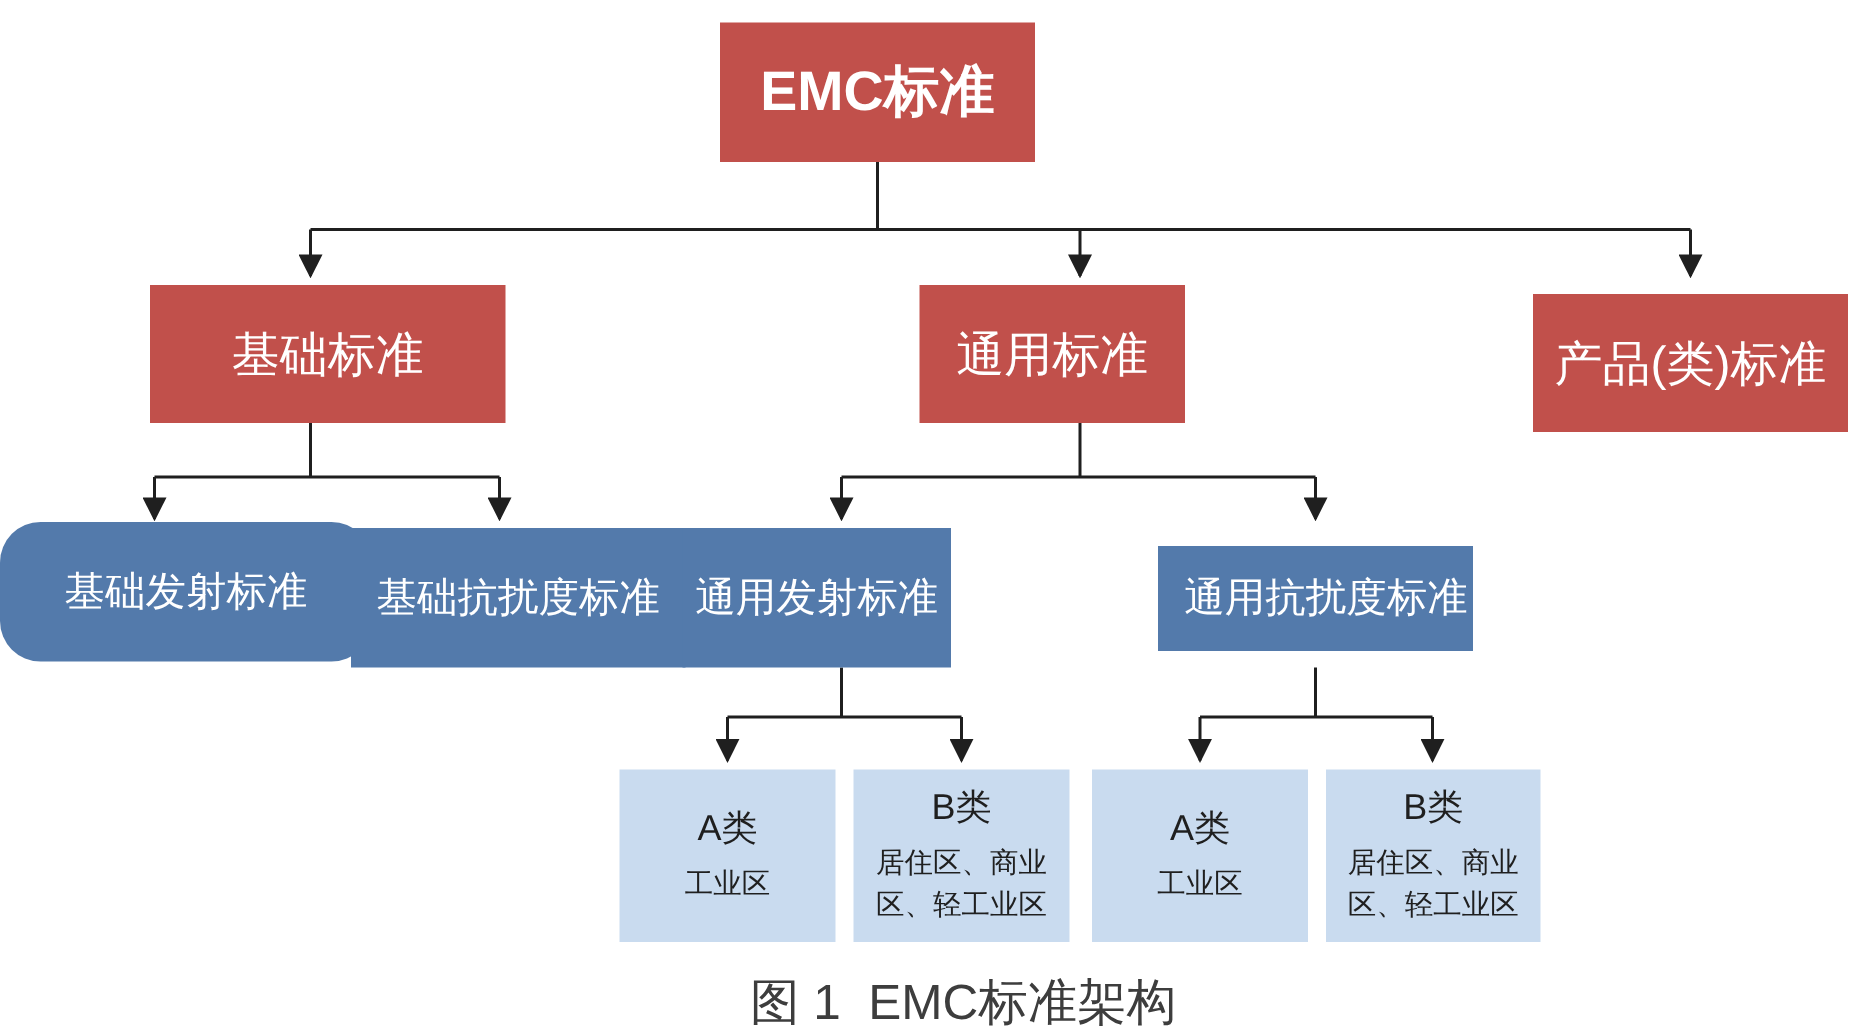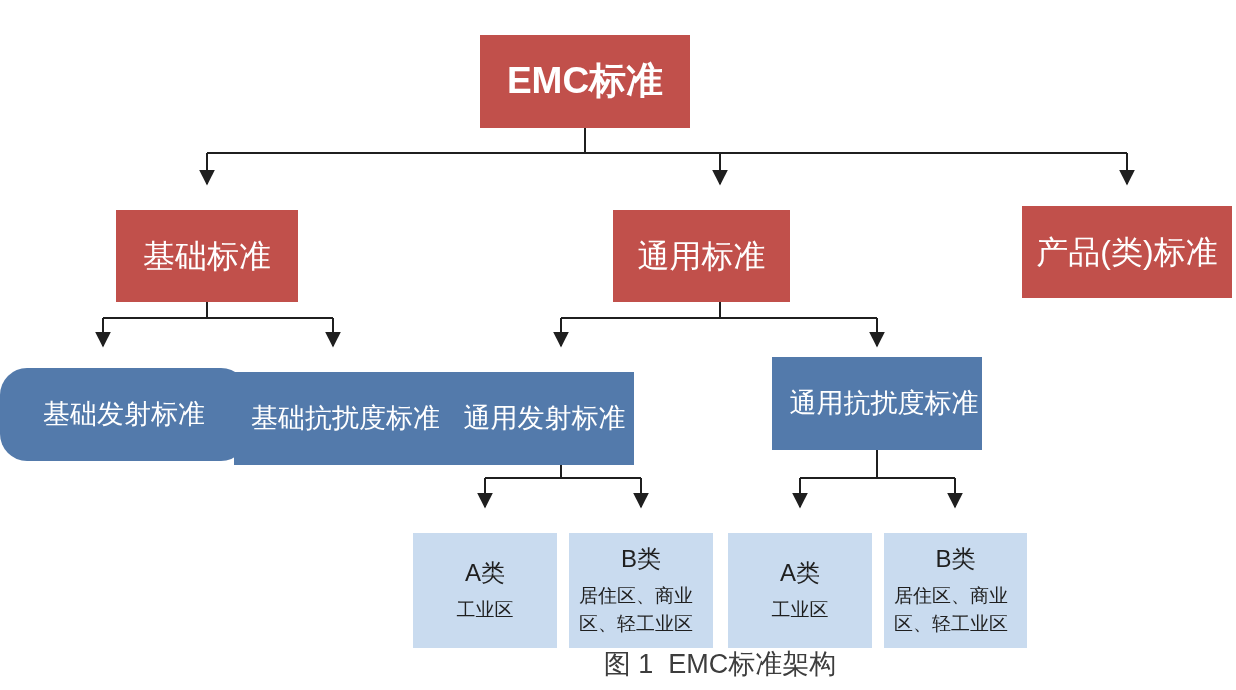--- a/index.html
+++ b/index.html
@@ -16,23 +16,23 @@
     left: 0; top: 0;
     width: 1236px; height: 690px;
     pointer-events: none;
   }
   .node {
     position: absolute;
     display: flex;
     flex-direction: column;
     align-items: center;
     justify-content: center;
+    text-align: center;
     box-sizing: border-box;
     line-height: 1.25;
-    margin-top: 20px;
   }
   .node.red {
     background: var(--red, #C1504B);
     color: #ffffff;
     font-size: 32px;
   }
   .node.red.root {
     font-size: 37px;
     font-weight: bold;
   }
@@ -50,22 +50,21 @@
   .node.lightblue .sublabel {
     font-size: 19px;
     margin-top: 8px;
     line-height: 1.45;
   }
   .caption {
     position: absolute;
     left: 500px;
     top: 646px;
     width: 440px;
-    text-align: center;
-    font-size: 27px;
+    font-size: 33px;
     color: #3d3d3d;
     white-space: pre;
   }
 </style>
 </head>
 <body>
 
 <div class="canvas">
 
   <svg class="connectors" width="1236" height="690" viewBox="0 0 1236 690" xmlns="http://www.w3.org/2000/svg">
@@ -99,28 +98,28 @@
 
       <path d="M877 445 V478"></path>
       <path d="M800 478 H955"></path>
       <path d="M800 478 V507" marker-end="url(#arw)"></path>
       <path d="M955 478 V507" marker-end="url(#arw)"></path>
     </g>
   </svg>
 
   <div class="node red root" style="left:480px; top:15px; width:210px; height:93px;">EMC标准</div>
 
-  <div class="node red" style="left:116px; top:190px; width:182px; height:92px;">基础标准</div>
+  <div class="node red" style="left:100px; top:190px; width:237px; height:92px;">基础标准</div>
   <div class="node red" style="left:613px; top:190px; width:177px; height:92px;">通用标准</div>
-  <div class="node red" style="left:1022px; top:186px; width:210px; height:92px;">产品(类)标准</div>
+  <div class="node red" style="left:1022px; top:196px; width:210px; height:92px;">产品(类)标准</div>
 
   <div class="node blue" style="left:0px; top:348px; width:248px; height:93px;border-radius:27px;">基础发射标准</div>
   <div class="node blue" style="left:234px; top:352px; width:223px; height:93px;">基础抗扰度标准</div>
   <div class="node blue" style="left:455px; top:352px; width:179px; height:93px;">通用发射标准</div>
-  <div class="node blue" style="left:772px; top:337px; width:210px; height:93px;padding-left:14px;">通用抗扰度标准</div>
+  <div class="node blue" style="left:772px; top:364px; width:210px; height:70px;padding-left:14px;">通用抗扰度标准</div>
 
   <div class="node lightblue" style="left:413px; top:513px; width:144px; height:115px;">
     <span class="label">A类</span>
     <span class="sublabel">工业区</span>
   </div>
   <div class="node lightblue" style="left:569px; top:513px; width:144px; height:115px;">
     <span class="label">B类</span>
     <span class="sublabel">居住区、商业区、轻工业区</span>
   </div>
   <div class="node lightblue" style="left:728px; top:513px; width:144px; height:115px;">

